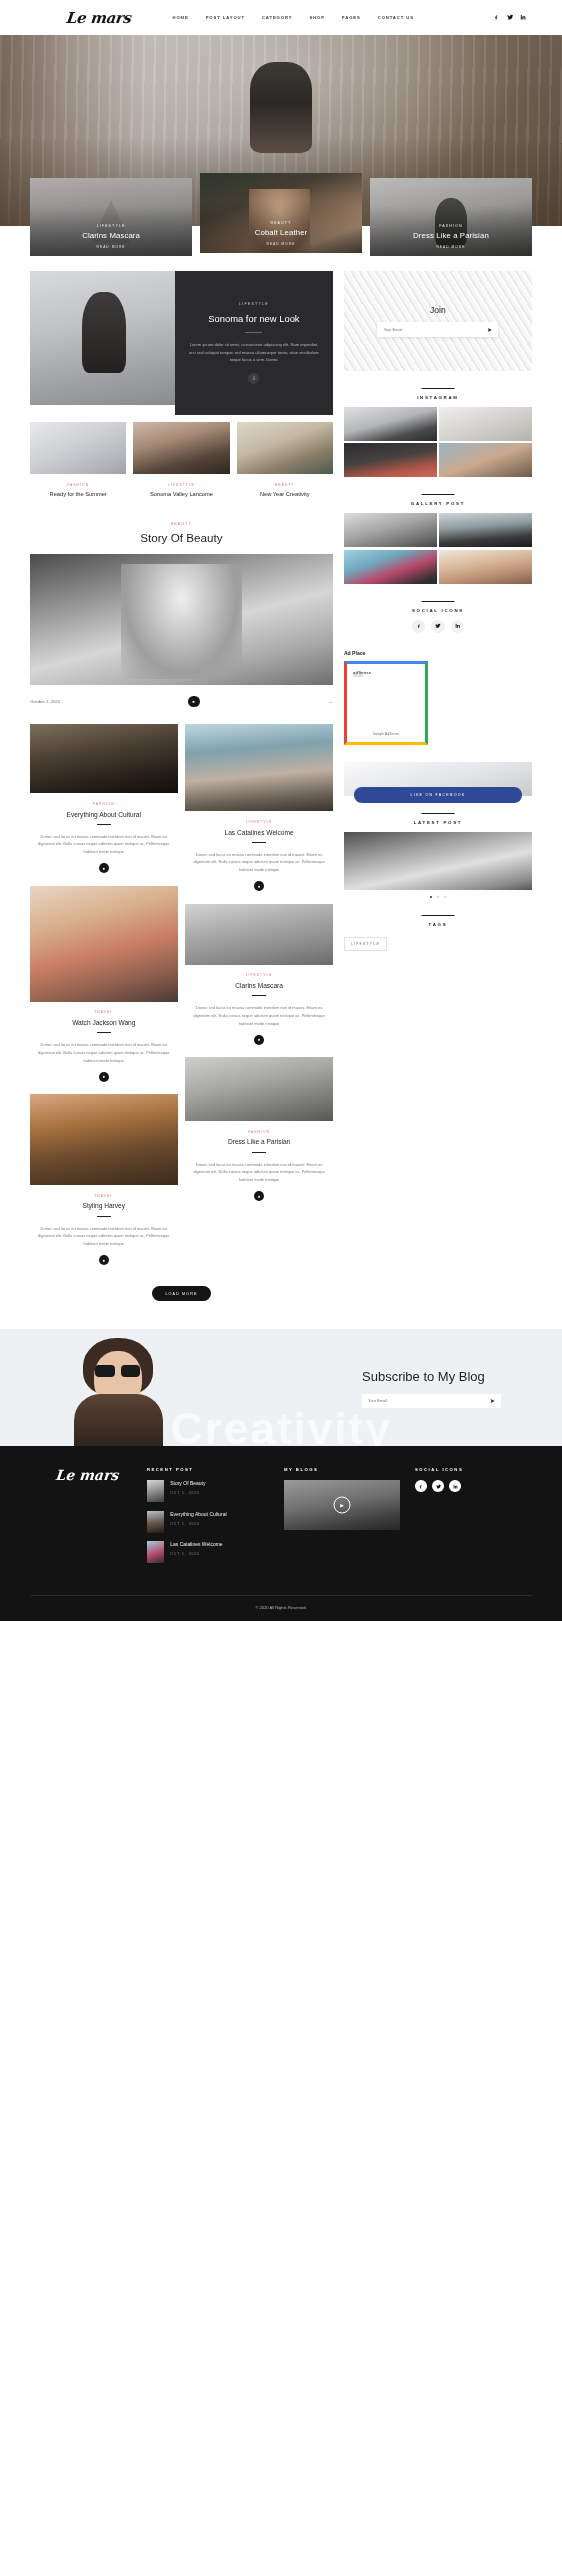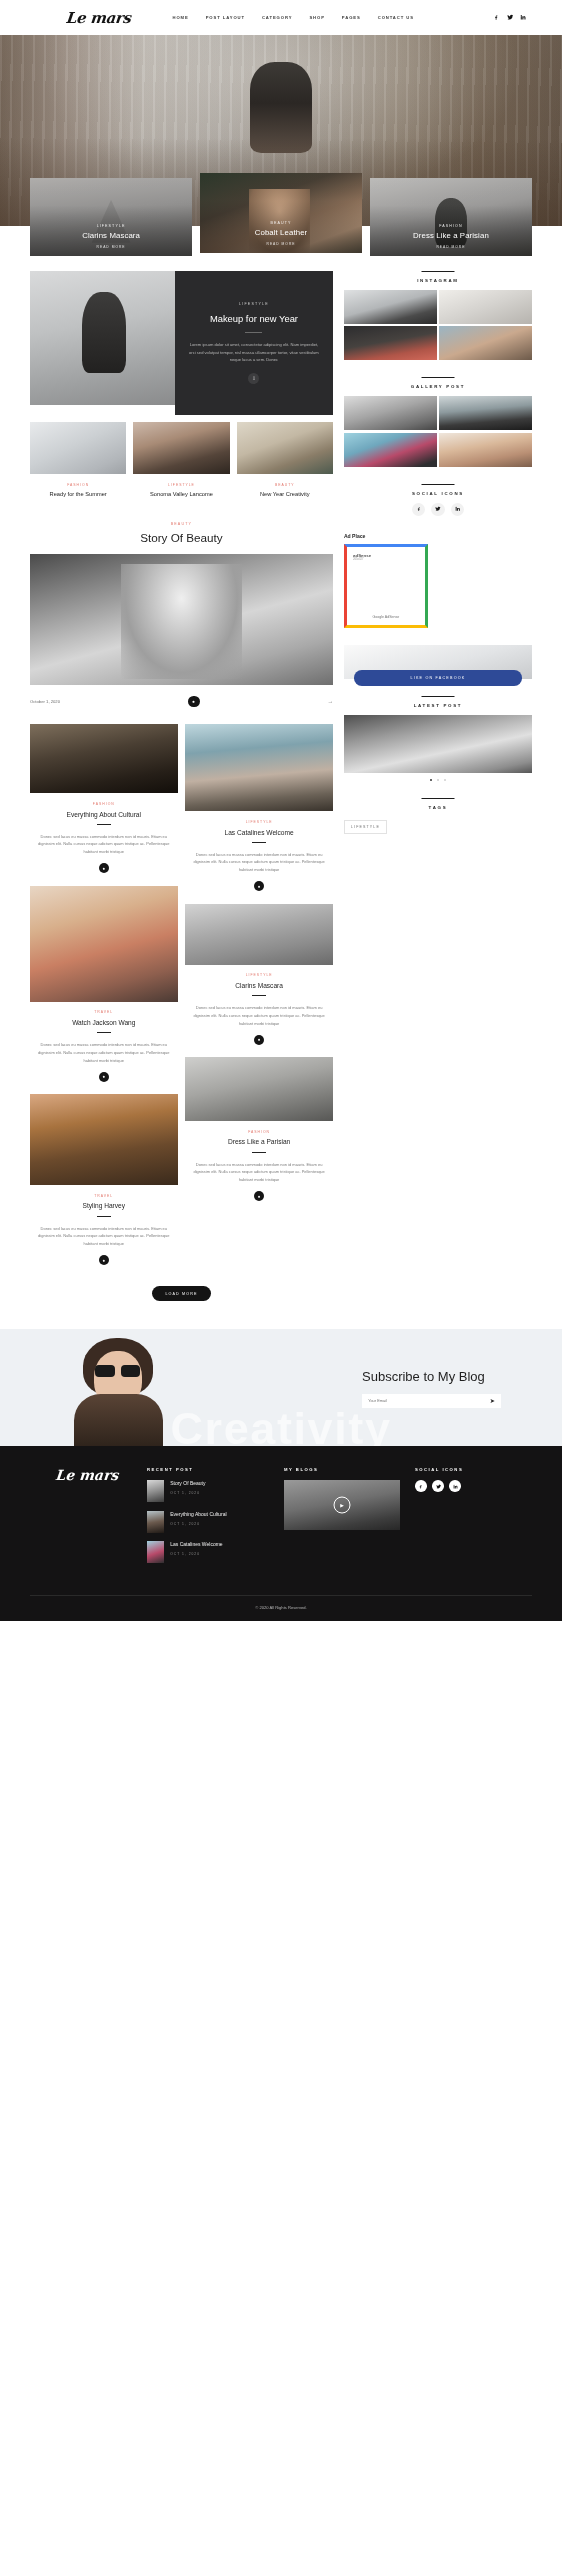--- a/index.html
+++ b/index.html
@@ -305,21 +305,21 @@
   </div>
 
   <div class="main">
 
     <div class="content">
 
       <div class="frow">
         <div class="ph"></div>
         <div class="darkcard">
           <div class="cat">LIFESTYLE</div>
-          <h3>Makeup for new Year</h3>
+          <h3>Sonoma for new Look</h3>
           <div class="rule"></div>
           <p>Lorem ipsum dolor sit amet, consectetur adipiscing elit. Nam imperdiet, orci sed volutpat tempor, nisl massa ullamcorper tortor, vitae vestibulum neque lacus a sem. Donec</p>
           <div class="dl">⇩</div>
         </div>
       </div>
 
       <div class="three">
         <div class="tcard t1">
           <div class="ph"></div>
           <div class="cat">FASHION</div>
@@ -403,20 +403,29 @@
         </div>
       </div>
 
       <div class="loadmore">
         <span>LOAD MORE</span>
       </div>
     </div>
 
     <div class="side">
 
+      <div class="widget">
+        <div class="joinbox">
+          <h4>Join</h4>
+          <div class="joinform">
+            <input type="text" placeholder="Your Email" style="">
+            <span class="send">➤</span>
+          </div>
+        </div>
+      </div>
 
       <div class="widget">
         <div class="wtitle">INSTAGRAM</div>
         <div class="grid4">
           <div class="cell ig1"></div>
           <div class="cell ig2"></div>
           <div class="cell ig3"></div>
           <div class="cell ig4"></div>
         </div>
       </div>

